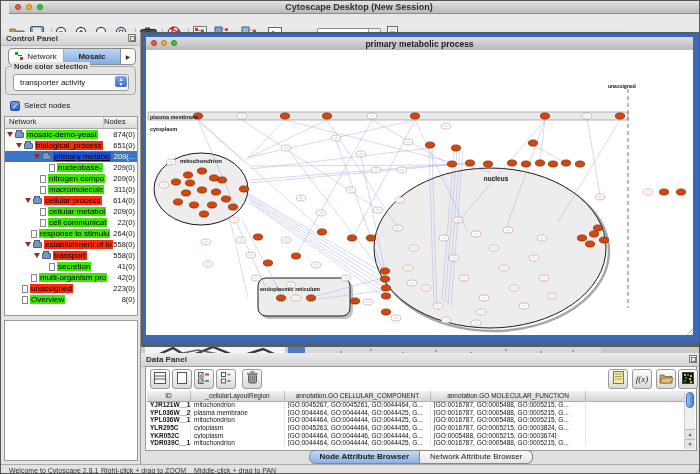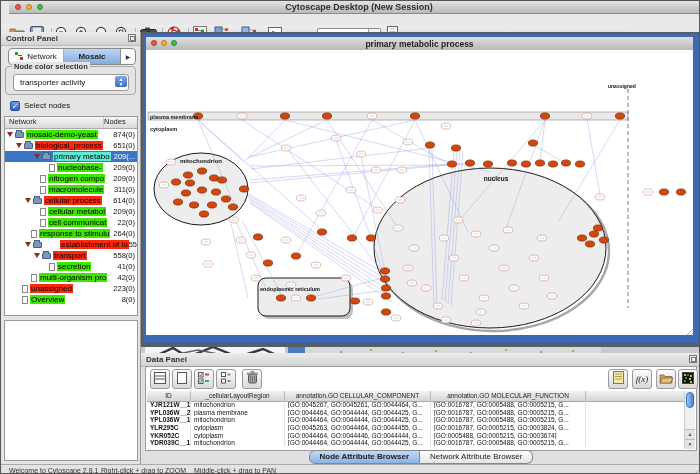--- a/index.html
+++ b/index.html
@@ -266,21 +266,21 @@
             <span class="tri"></span>
             <span class="fold"></span>
             <span class="chip" style="background: rgb(251, 42, 10);">biological_process</span>
             <span class="flexsp"></span>
             <span class="ncount">651(0)</span>
           </div>
           <div class="trow sel">
             <span class="ind" style="width: 29px;"></span>
             <span class="tri"></span>
             <span class="fold"></span>
-            <span class="chip" style="background: #5eead4;">primary metabo</span>
+            <span class="chip" style="background: #1d4ed8; text-decoration: underline;">primary metabo</span>
             <span class="flexsp"></span>
             <span class="ncount">209(...</span>
           </div>
           <div class="trow">
             <span class="ind" style="width: 38px;"></span>
             <span class="noex"></span>
             <span class="leafic"></span>
             <span class="chip" style="background: rgb(63, 230, 0);">nucleobase-</span>
             <span class="flexsp"></span>
             <span class="ncount">209(0)</span>
@@ -330,21 +330,21 @@
             <span class="noex"></span>
             <span class="leafic"></span>
             <span class="chip" style="background: rgb(63, 230, 0);">response to stimulu</span>
             <span class="flexsp"></span>
             <span class="ncount">264(0)</span>
           </div>
           <div class="trow">
             <span class="ind" style="width: 20px;"></span>
             <span class="tri"></span>
             <span class="fold"></span>
-            <span class="chip" style="background: rgb(251, 42, 10); margin-left: 16px;">establishment of lo</span>
+            <span class="chip" style="background: rgb(251, 42, 10);">establishment of lo</span>
             <span class="flexsp"></span>
             <span class="ncount">558(0)</span>
           </div>
           <div class="trow">
             <span class="ind" style="width: 29px;"></span>
             <span class="tri"></span>
             <span class="fold"></span>
             <span class="chip" style="background: rgb(251, 42, 10);">transport</span>
             <span class="flexsp"></span>
             <span class="ncount">558(0)</span>

